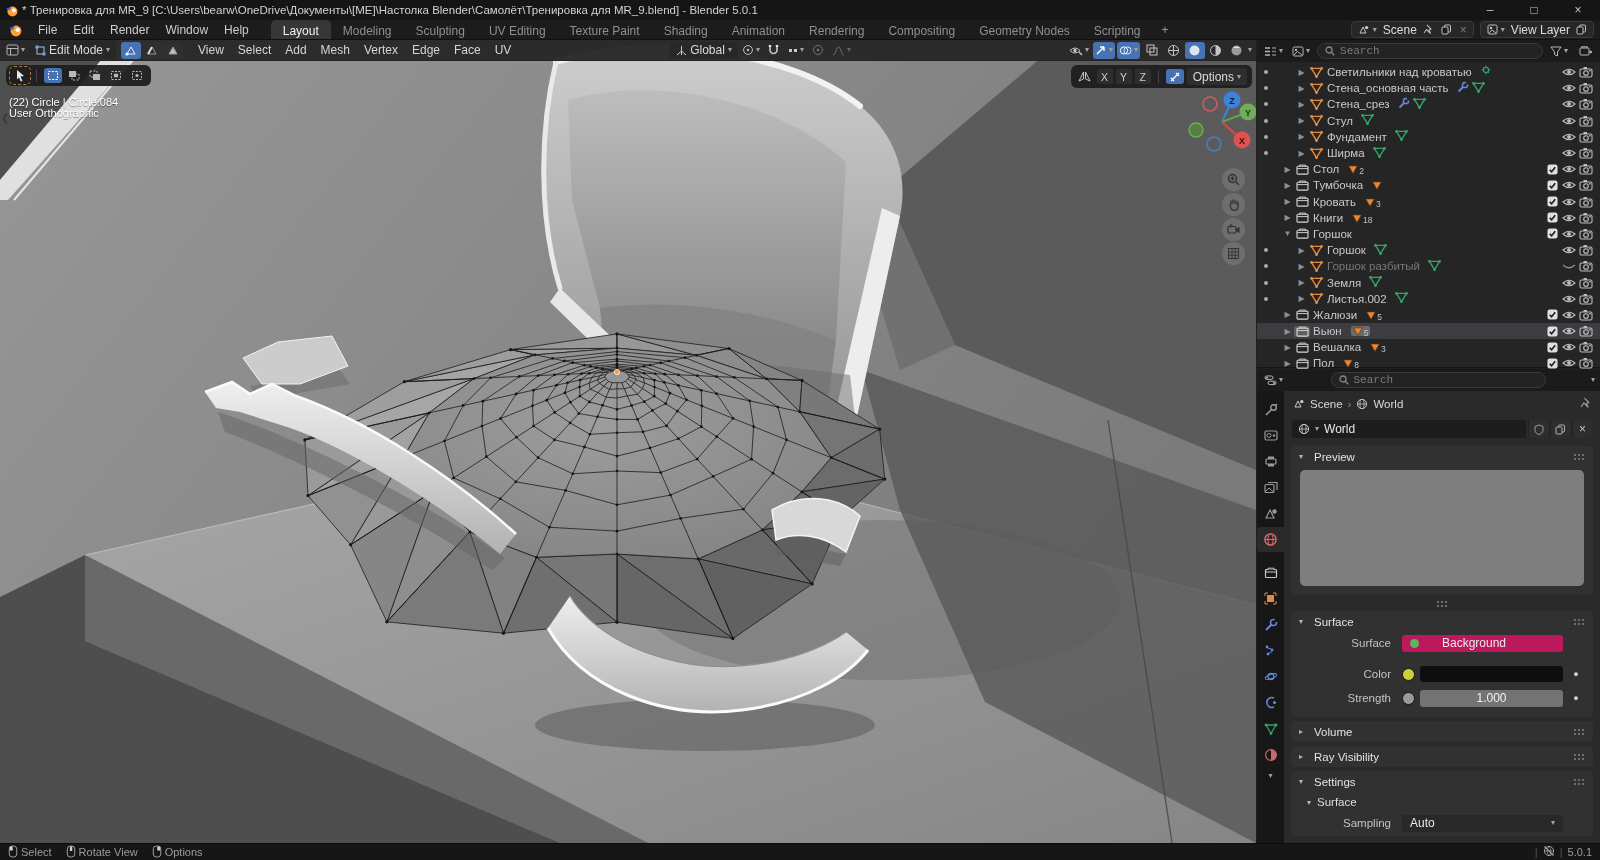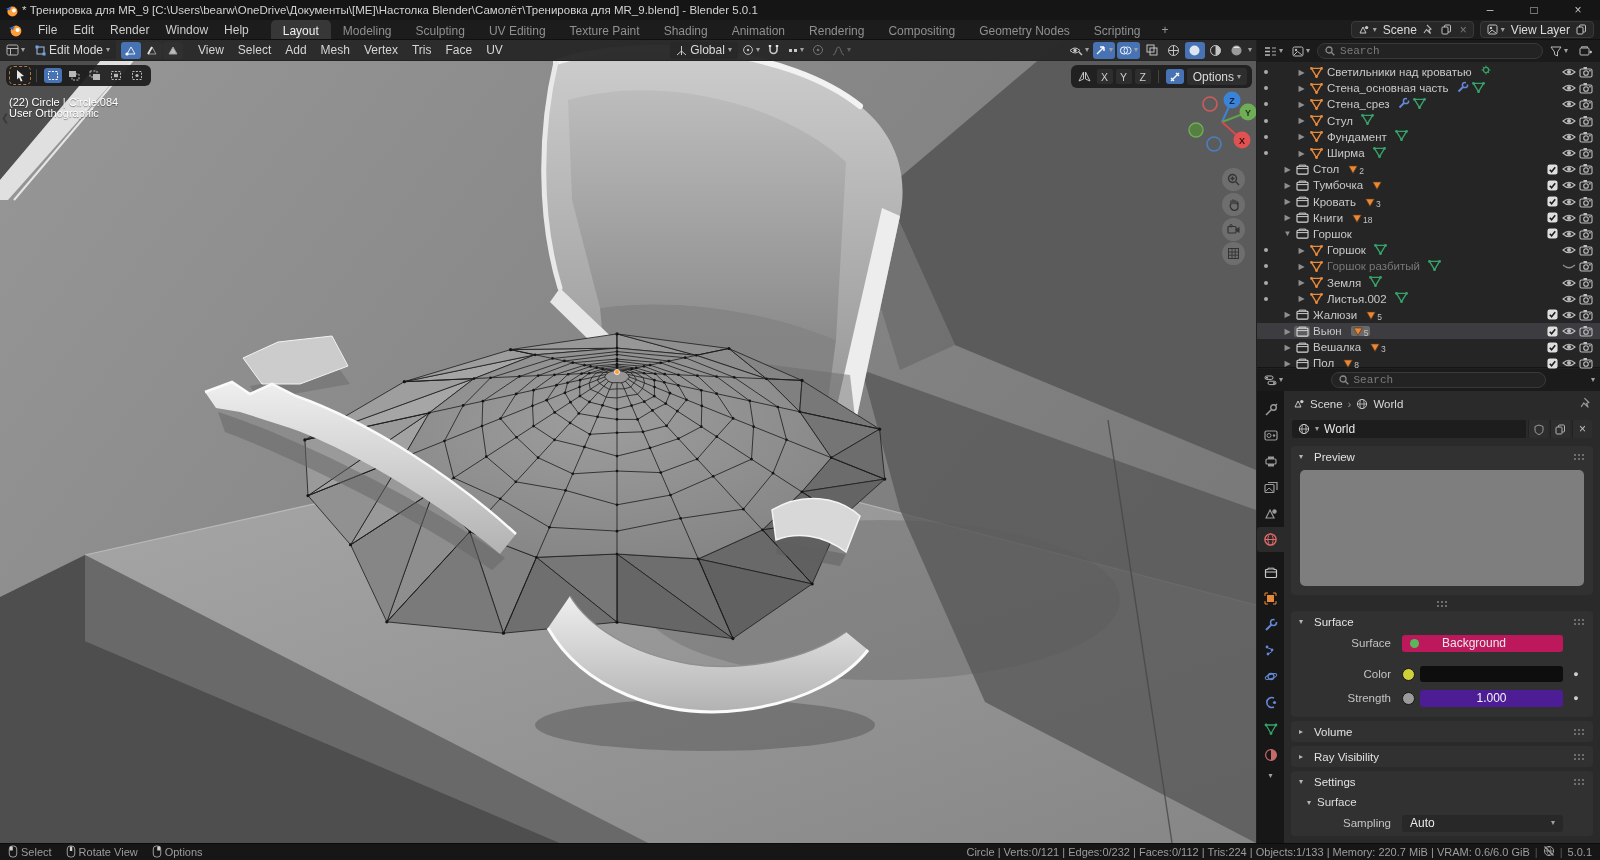--- a/index.html
+++ b/index.html
@@ -94,21 +94,21 @@
      background:radial-gradient(circle, #6e6e6e 1px, transparent 1.2px); background-size:4px 4px; }
   .preview-box { margin:3px 9px 9px; height:116px; background:#7e7e7e; border-radius:5px; }
   .handle-dots { height:8px; display:flex; justify-content:center; align-items:center; }
   .prow { display:flex; align-items:center; height:22px; padding:0 9px; margin-bottom:2px; }
   .plabel { width:102px; text-align:right; color:#c3c3c3; padding-right:11px; font-size:11.5px; flex:none; }
   .pwidget { flex:1; display:flex; align-items:center; gap:5px; min-width:0; }
   .socket { width:13px; height:13px; border-radius:50%; border:1px solid #161616; flex:none; }
   .valbtn { flex:1; background:#be185d; height:17px; border-radius:3px; display:flex; align-items:center; padding:0 8px; gap:23px; color:#e9e9e9; }
   .gdot { width:9px; height:9px; border-radius:50%; }
   .swatch { flex:1; height:16px; border-radius:3px; background:#0e0e0e; }
-  .slider { flex:1; background:#4c1d95; border-radius:3px; height:17px; display:flex; align-items:center; justify-content:center; color:#f4f4f4;text-align:right; }
+  .slider { flex:1; background:#737373; border-radius:3px; height:17px; display:flex; align-items:center; justify-content:center; color:#f4f4f4;text-align:right; }
   .dropdown { flex:1; background:#282828; border-radius:3px; height:17px; display:flex; align-items:center; padding:0 8px; color:#e9e9e9; }
   .dropdown .caret { margin-left:auto; }
   .adot { width:16px; text-align:center; color:#cfcfcf; font-size:9px; flex:none; }
   .subpanel-hd { display:flex; align-items:center; height:20px; padding:0 8px 0 16px; gap:6px; color:#dedede; font-size:11.5px; }
 
   
   .statusbar { height:17px; background:#161616; border-top:1px solid #0c0c0c; display:flex; align-items:center; padding:0 8px; color:#9c9c9c; font-size:11px; }
   .st-left { display:flex; align-items:center; gap:14px; }
   .st-item { display:flex; align-items:center; gap:3px; }
   .st-right { margin-left:auto; display:flex; align-items:center; gap:5px; white-space:nowrap; }
@@ -529,21 +529,21 @@
               <path d="M2 9 L6 2 L10 9 Z" fill="#bdbdbd" stroke="#9a9a9a"></path>
             </svg>
         </span>
       </span>
       <div id="vp-menus" style="display:flex;margin-left:6px">
           <span class="vp-menu">View</span>
           <span class="vp-menu">Select</span>
           <span class="vp-menu">Add</span>
           <span class="vp-menu">Mesh</span>
           <span class="vp-menu">Vertex</span>
-          <span class="vp-menu">Tris</span>
+          <span class="vp-menu">Edge</span>
           <span class="vp-menu">Face</span>
           <span class="vp-menu">UV</span>
         </div>
 
       <span style="margin-left:auto"></span>
       <span class="btn">
         <svg width="11" height="11" viewBox="0 0 11 11">
             <path d="M5.5 1 V10 M1 10 L5.5 6 L10 10" fill="none" stroke="#c8c8c8"></path>
           </svg>
         <span>Global</span>
@@ -1785,21 +1785,20 @@
       </span>
       <span class="st-item">
         <span><svg width="10" height="13" viewBox="0 0 9.5 13">
             <rect x="1" y="1" width="7.5" height="11" rx="3" fill="none" stroke="#9c9c9c"></rect>
             <path d="M5 1.5 h3 v4 h-3 z" fill="#d0d0d0"></path>
           </svg></span>
         <span>Options</span>
       </span>
     </div>
   <div class="st-right">
-    <span id="status-stats">Circle  |  Verts:0/121  |  Edges:0/232  |  Faces:0/112  |  Tris:224  |  Objects:1/133  |  Memory: 220.7 MiB  |  VRAM: 0.6/6.0 GiB</span>
     <span class="pipe">|</span>
     <span>
       <svg width="12" height="12" viewBox="0 0 12 12">
           <circle cx="6" cy="6" r="4.6" fill="none" stroke="#9c9c9c"></circle>
           <path d="M1.5 6 H10.5 M6 1.4 A6.5 6.5 0 0 1 6 10.6 M6 1.4 A6.5 6.5 0 0 0 6 10.6" fill="none" stroke="#9c9c9c" stroke-width=".7"></path>
           <path d="M1.5 1.5 L10.5 10.5" stroke="#9c9c9c" stroke-width="1.4"></path>
         </svg>
     </span>
     <span class="pipe">|</span>
     <span>5.0.1</span>

